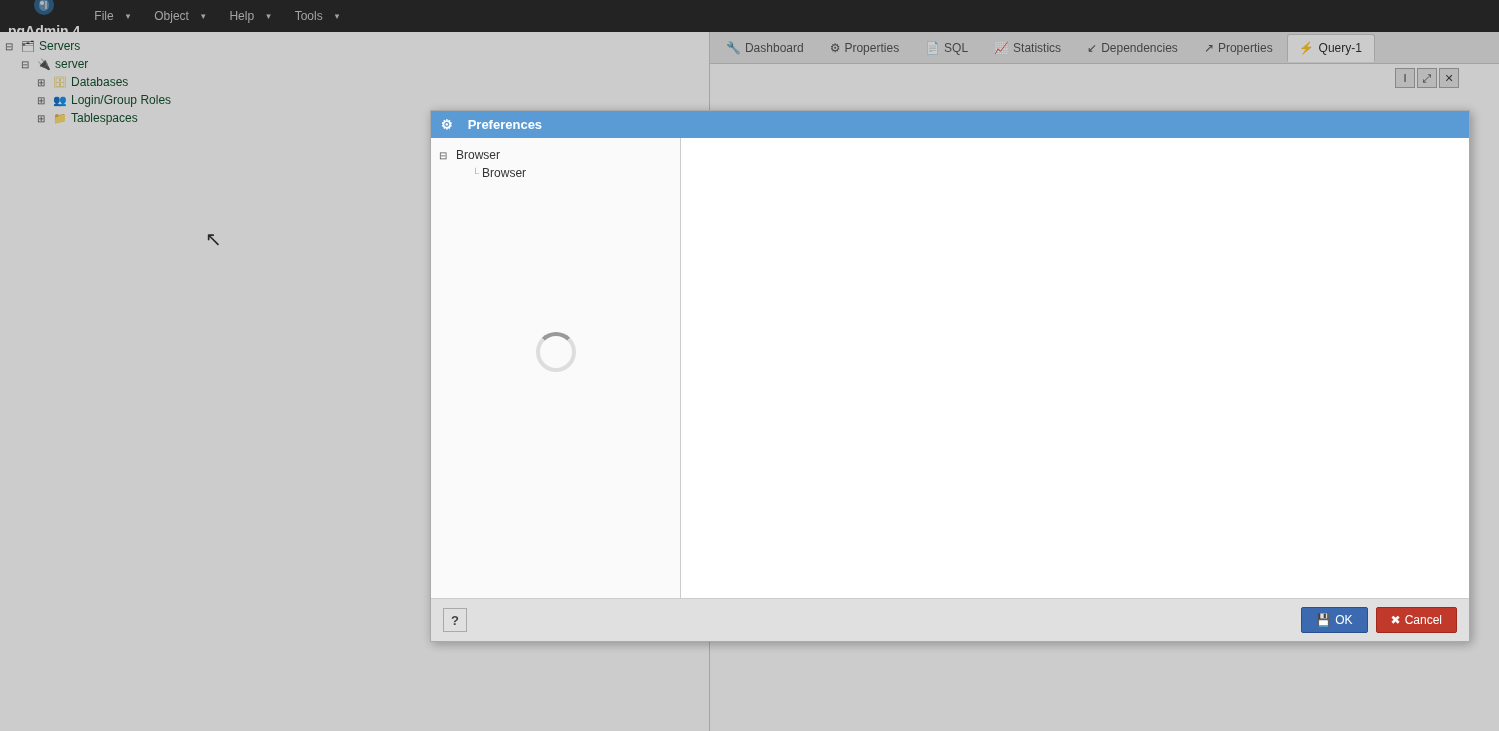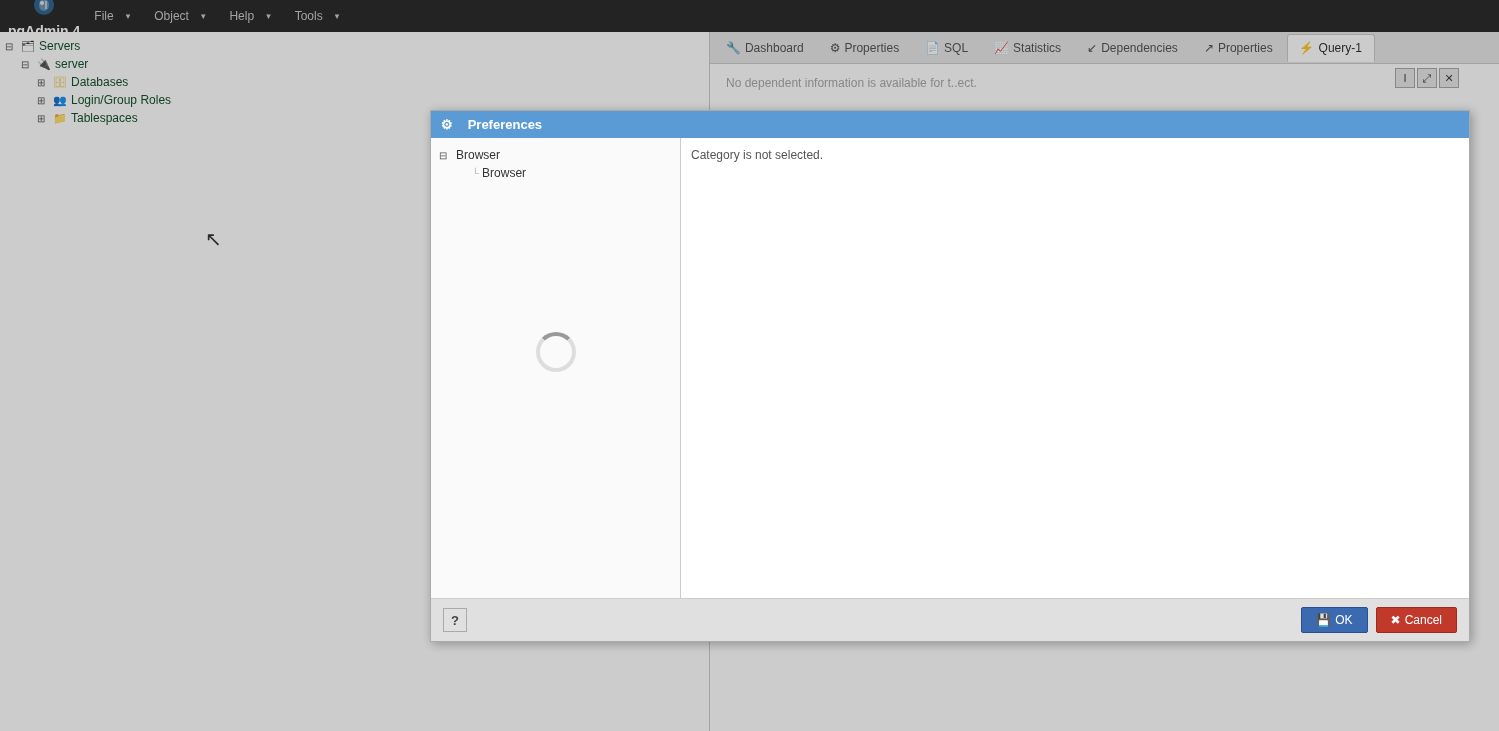--- a/index.html
+++ b/index.html
@@ -393,21 +393,20 @@
           <span>Properties</span>
         </div>
         <div class="tab active">
           <span class="tab-icon">⚡</span>
           <span>Query-1</span>
         </div>
       </div>
 
       <div id="right-content">
         <div style="display:flex; align-items:center; gap:6px; padding: 2px 4px;">
-          <span class="no-info-text">No dependent information is available for t..ect.</span>
           <div id="right-action-bar">
             <div class="icon-btn">I</div>
             <div class="icon-btn">⤢</div>
             <div class="icon-btn">✕</div>
           </div>
         </div>
       </div>
     </div>
   </div>
 </div>
@@ -431,23 +430,20 @@
           <span class="dtree-expand">&nbsp;</span>
           <span style="color:#aaa; font-size:10px;">└</span>
           <span class="dtree-label">Browser</span>
         </div>
 
         <div class="loading-area" style="margin-top: 150px;">
           <div class="spinner"></div>
         </div>
       </div>
 
-      <div class="dialog-right">
-        <span>Category is not selected.</span>
-      </div>
     </div>
 
     <div class="dialog-footer">
       <div class="help-btn">
         <span>?</span>
       </div>
       <div class="footer-buttons">
         <button class="btn-ok">
           <span>💾</span>
           <span>OK</span>

